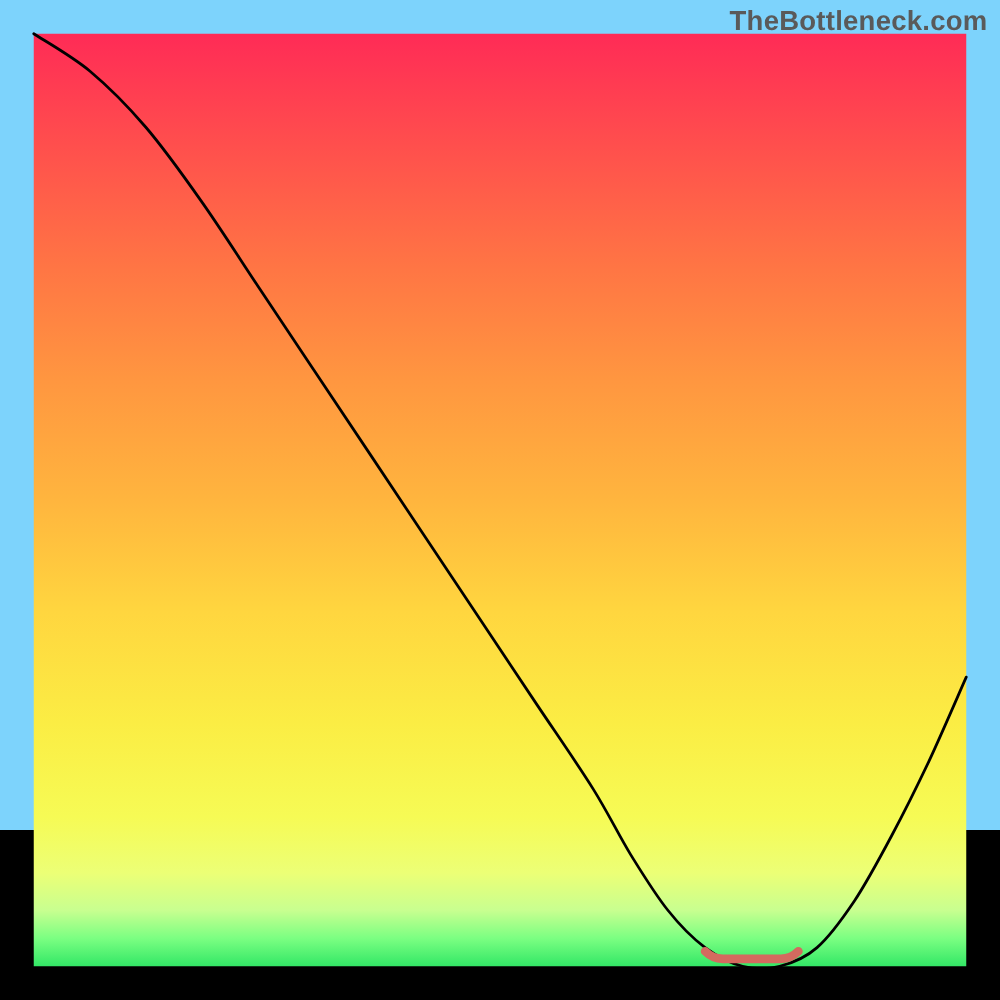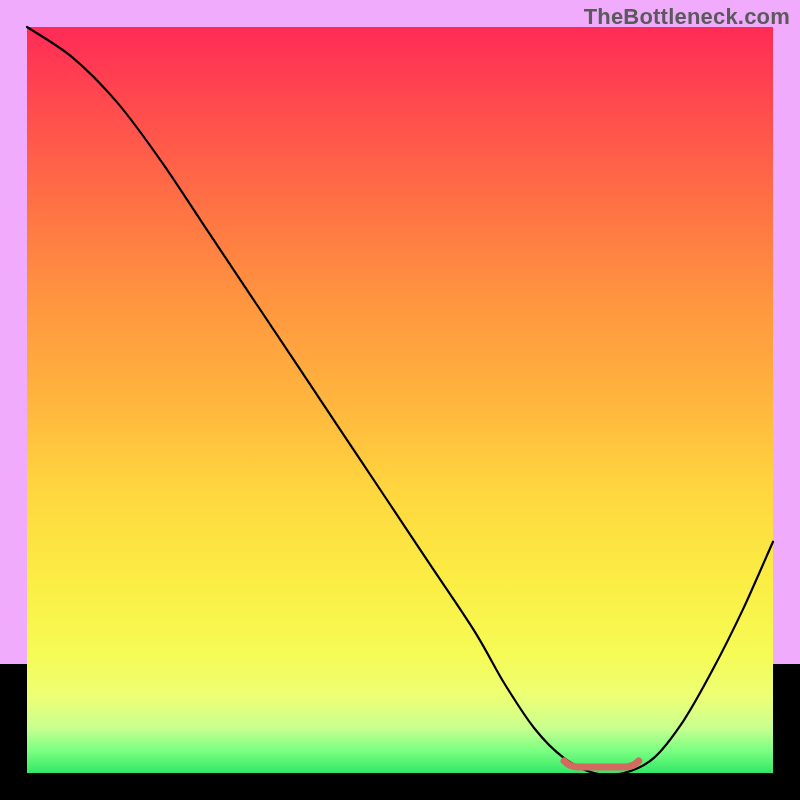--- a/index.html
+++ b/index.html
@@ -8,21 +8,21 @@
     width: 800px;
     height: 800px;
     background: #000;
     overflow: hidden;
     font-family: Arial, Helvetica, sans-serif;
   }
   .stage {
     position: relative;
     width: 800px;
     height: 664px;
-    background: #f0abfc;
+    background: #7dd3fc;
   }
   .plot-area {
     position: absolute;
     left: 27px;
     top: 27px;
     width: 746px;
     height: 746px;
     background: linear-gradient(
       to bottom,
       #ff2b56 0%,

